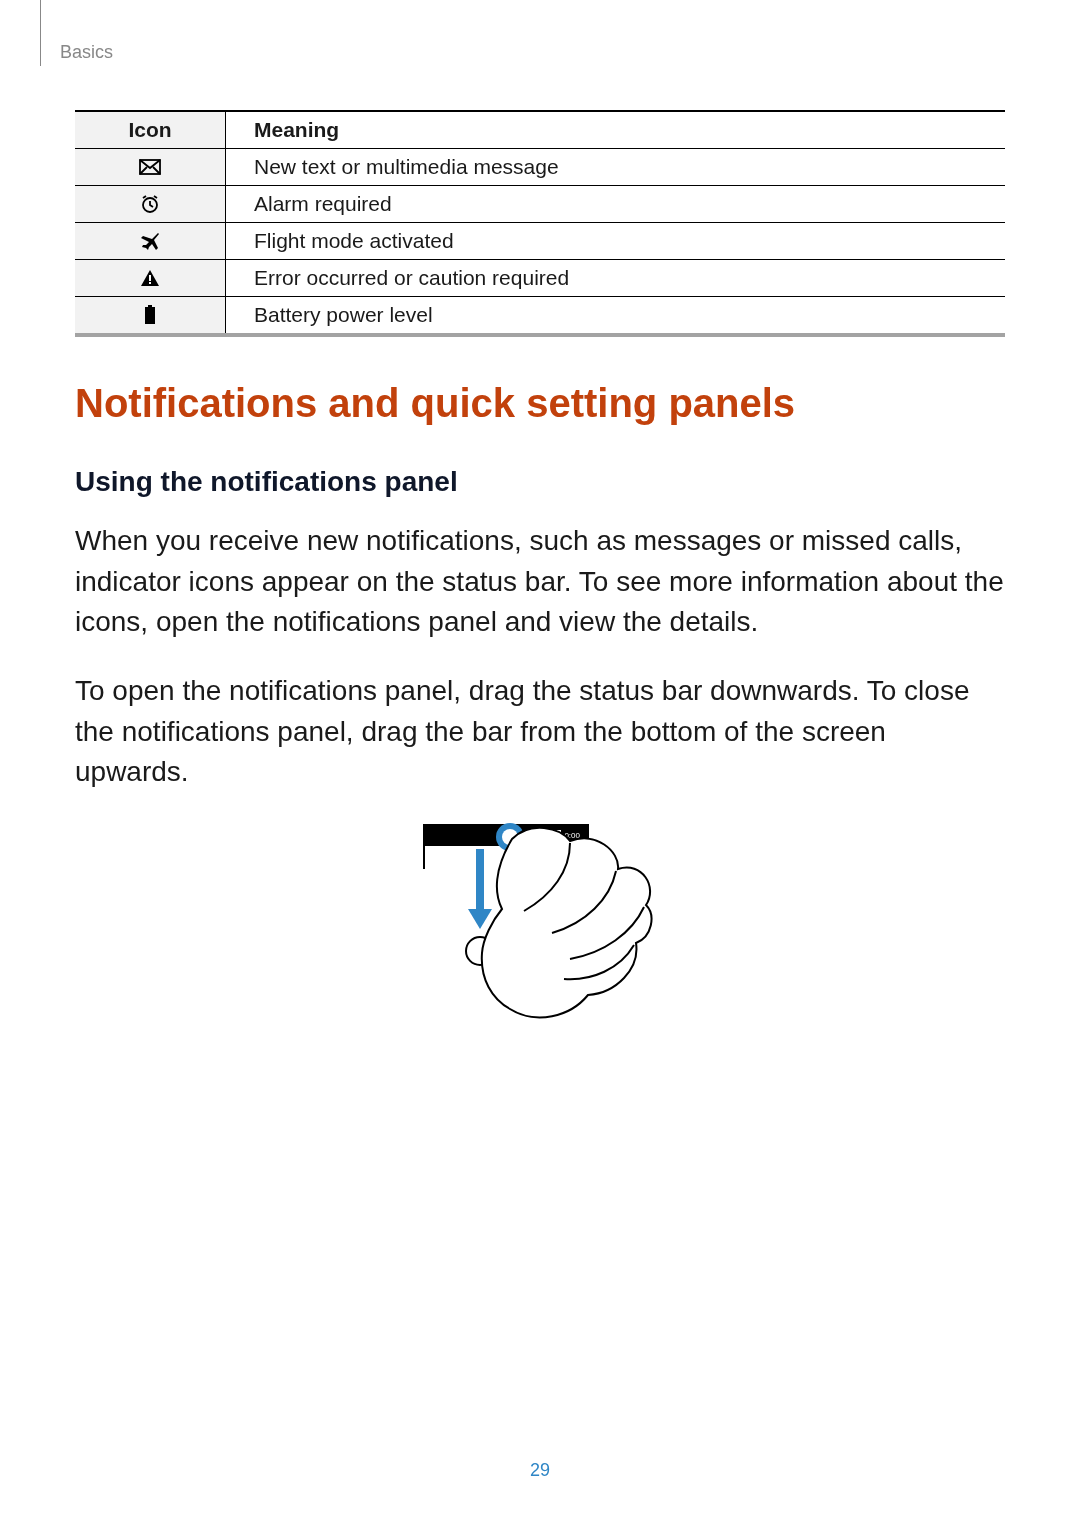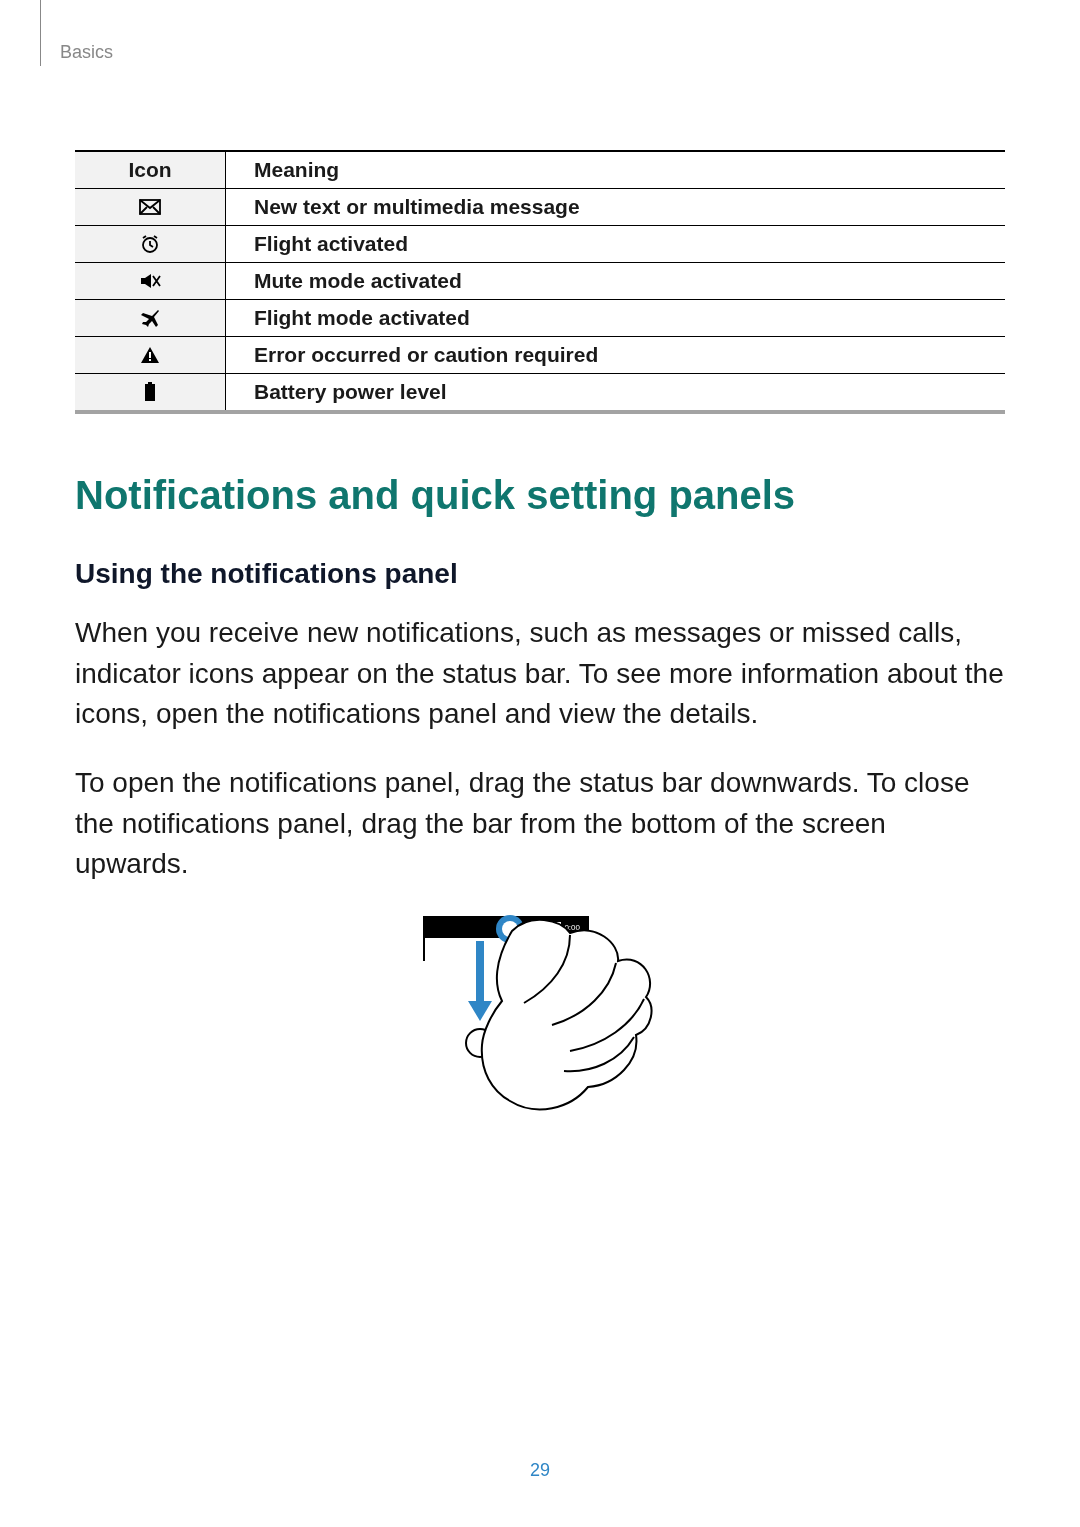--- a/index.html
+++ b/index.html
@@ -31,30 +31,28 @@
     left: 60px;
     font-size: 18px;
     color: #888;
   }
   .content {
     padding-top: 70px;
   }
   table.icon-table {
     width: 100%;
     border-collapse: collapse;
-    margin-top: 40px;
   }
   table.icon-table th,
   table.icon-table td {
     border-top: 1px solid #000;
     border-bottom: 1px solid #000;
     padding: 6px 0;
     font-size: 21px;
     text-align: left;
-    font-weight: bold;
   }
   table.icon-table thead tr {
     border-top: 2px solid #000;
   }
   table.icon-table tbody tr:last-child {
     border-bottom: 4px solid #a3a3a3;
   }
   table.icon-table th {
     font-weight: 600;
   }
@@ -66,24 +64,24 @@
     vertical-align: middle;
   }
   .col-icon svg {
     display: block;
     margin: 0 auto;
   }
   .col-meaning {
     padding-left: 28px !important;
   }
   h1.section-title {
-    margin-top: 59px;
+    margin-top: 44px;
     font-size: 40px;
     font-weight: 600;
-    color: #0f766e;
+    color: #c2410c;
   }
   h2.subsection-title {
     margin-top: 40px;
     font-size: 28px;
     font-weight: 600;
     color: #0f172a;
   }
   p.body {
     margin-top: 12px;
     font-size: 28px;
@@ -132,30 +130,21 @@
           <td class="col-meaning">New text or multimedia message</td>
         </tr>
         <tr>
           <td class="col-icon">
             <svg width="20" height="20" viewBox="0 0 20 20">
               <circle cx="10" cy="11" r="7" fill="none" stroke="#000" stroke-width="1.8"></circle>
               <path d="M10 7 L10 11 L13 13" stroke="#000" stroke-width="1.8" fill="none"></path>
               <path d="M3 4 L6 2 M17 4 L14 2" stroke="#000" stroke-width="1.8"></path>
             </svg>
           </td>
-          <td class="col-meaning">Flight activated</td>
-        </tr>
-        <tr>
-          <td class="col-icon">
-            <svg width="22" height="18" viewBox="0 0 22 18">
-              <path d="M2 6 L6 6 L12 2 L12 16 L6 12 L2 12 Z" fill="#000"></path>
-              <path d="M14 4 L21 14 M21 4 L14 14" stroke="#000" stroke-width="1.8"></path>
-            </svg>
-          </td>
-          <td class="col-meaning">Mute mode activated</td>
+          <td class="col-meaning">Alarm required</td>
         </tr>
         <tr>
           <td class="col-icon">
             <svg width="20" height="20" viewBox="0 0 20 20">
               <path d="M18 2 L12 8 L3 5 L1 7 L9 11 L6 14 L3 14 L2 16 L6 17 L8 19 L9 16 L12 13 L16 19 L18 17 L14 9 L19 3 Z" fill="#000"></path>
             </svg>
           </td>
           <td class="col-meaning">Flight mode activated</td>
         </tr>
         <tr>

